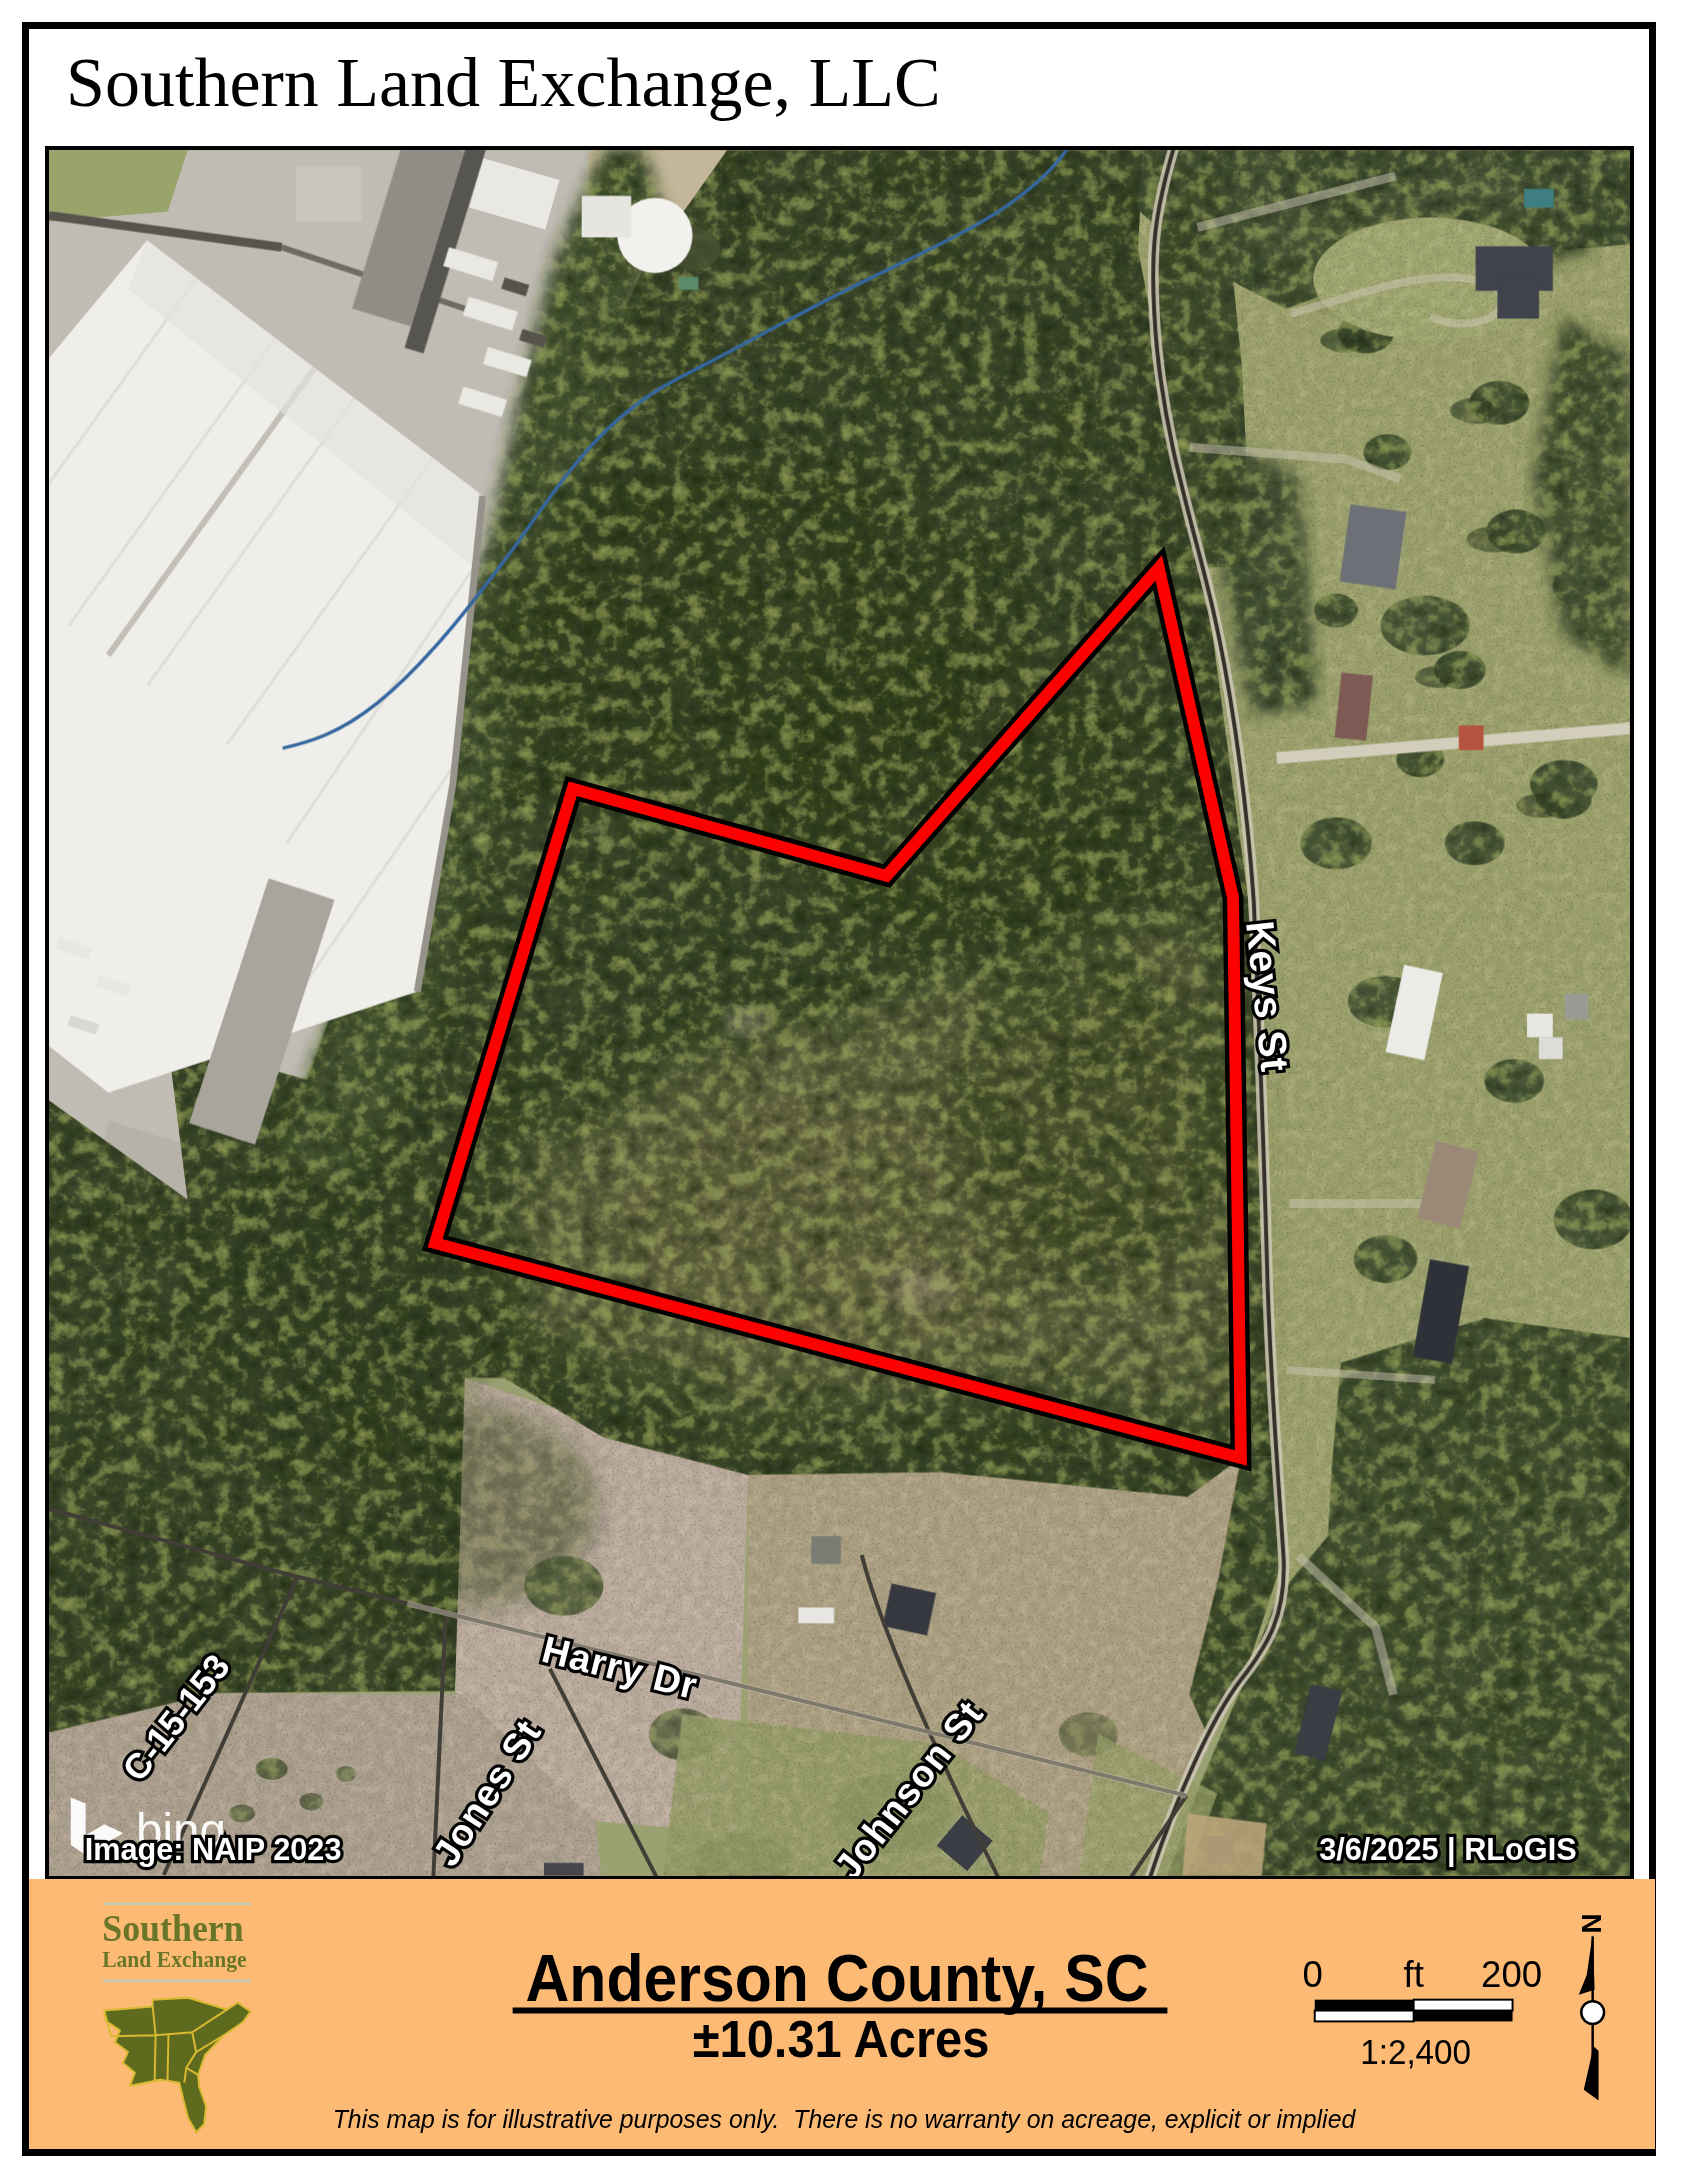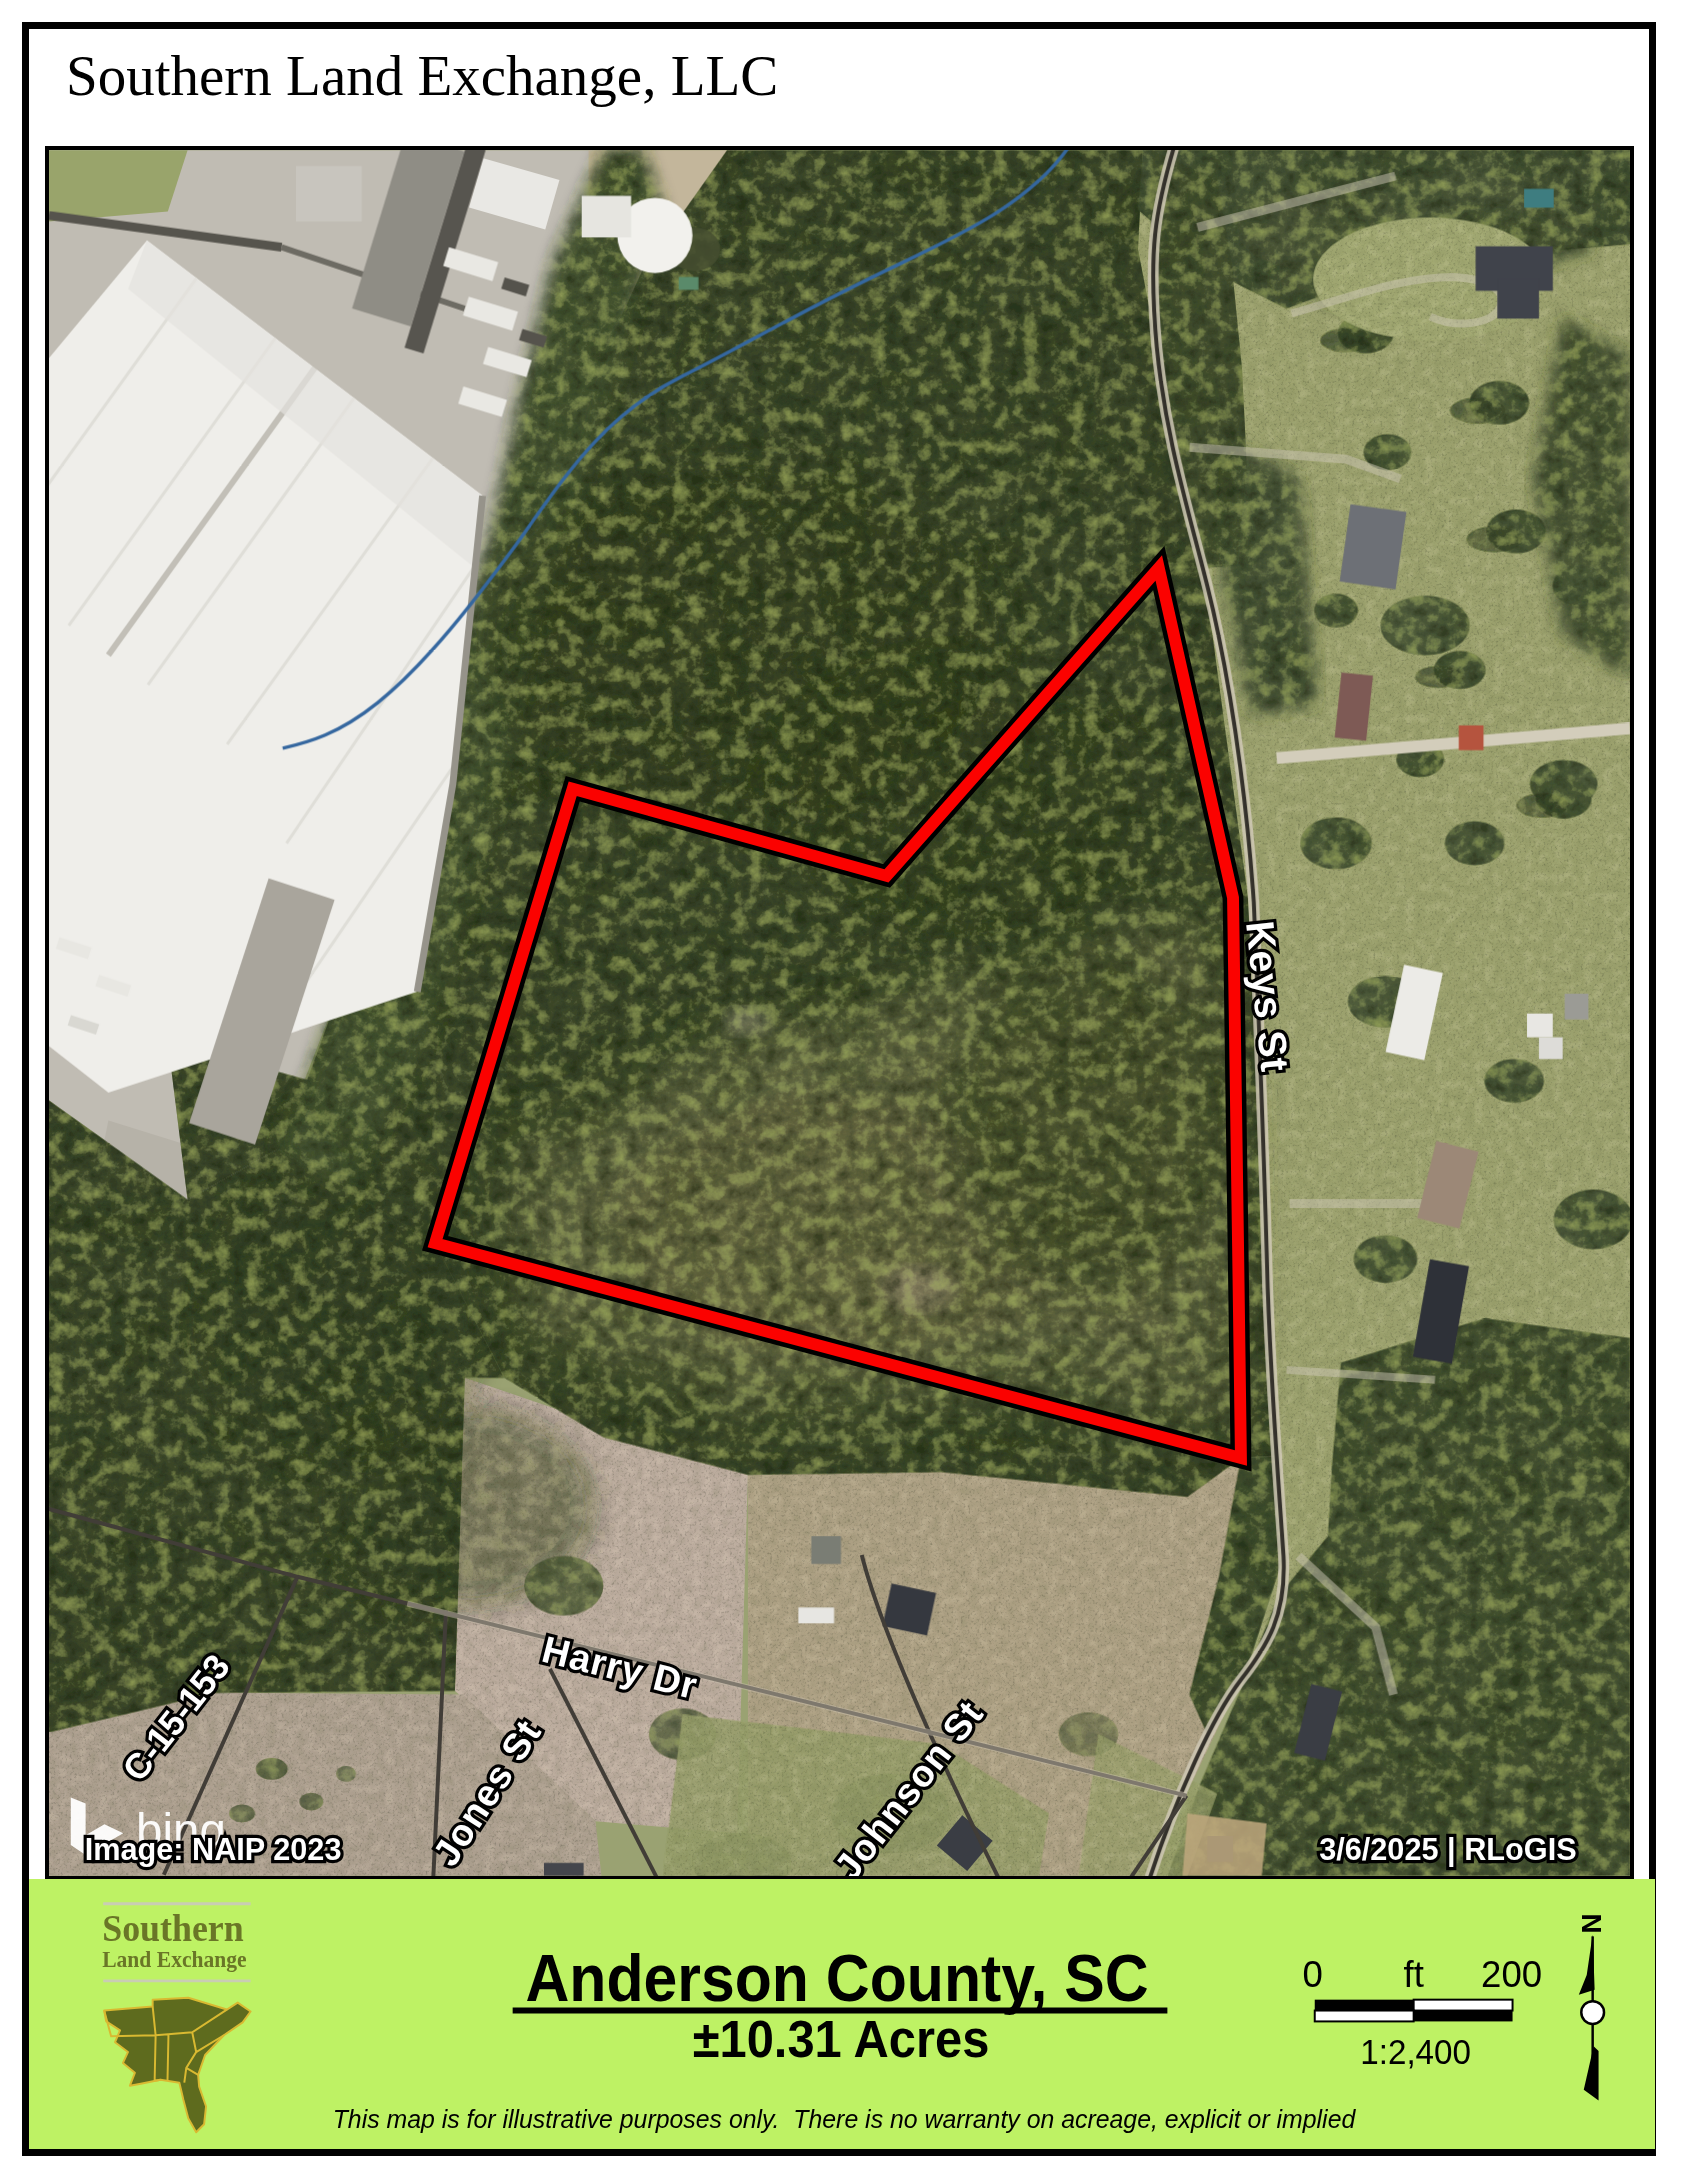--- a/index.html
+++ b/index.html
@@ -1,21 +1,21 @@
 <!DOCTYPE html>
 <html><head>
 <meta charset="utf-8">
 <style>
 html,body{margin:0;padding:0;width:1683px;height:2178px;background:#ffffff;overflow:hidden;
   font-family:"Liberation Sans",sans-serif;}
 #frame{position:absolute;left:22px;top:22px;width:1634px;height:2134px;border:7px solid #000;box-sizing:border-box;}
-#title{position:absolute;left:66px;top:43px;font-family:"Liberation Serif",serif;font-size:57px;color:#000;white-space:nowrap;}
+#title{position:absolute;left:66px;top:43px;font-family:"Liberation Serif",serif;font-size:70px;color:#000;white-space:nowrap;}
 #mapframe{position:absolute;left:45px;top:146px;width:1589px;height:1734px;border:4px solid #000;box-sizing:border-box;background:#8a9464;}
 #mapsvg{position:absolute;left:0;top:0;}
-#bottom{position:absolute;left:29px;top:1879px;width:1626px;height:270px;background:#bef264;}
+#bottom{position:absolute;left:29px;top:1879px;width:1626px;height:270px;background:#fdba74;}
 </style>
 </head>
 <body>
 
 <div id="frame"></div>
 
 <div id="title">Southern Land Exchange, LLC</div>
 
 <div id="mapframe">
 <svg id="mapsvg" width="1581" height="1726" viewBox="0 0 1597 1743" xmlns="http://www.w3.org/2000/svg">

